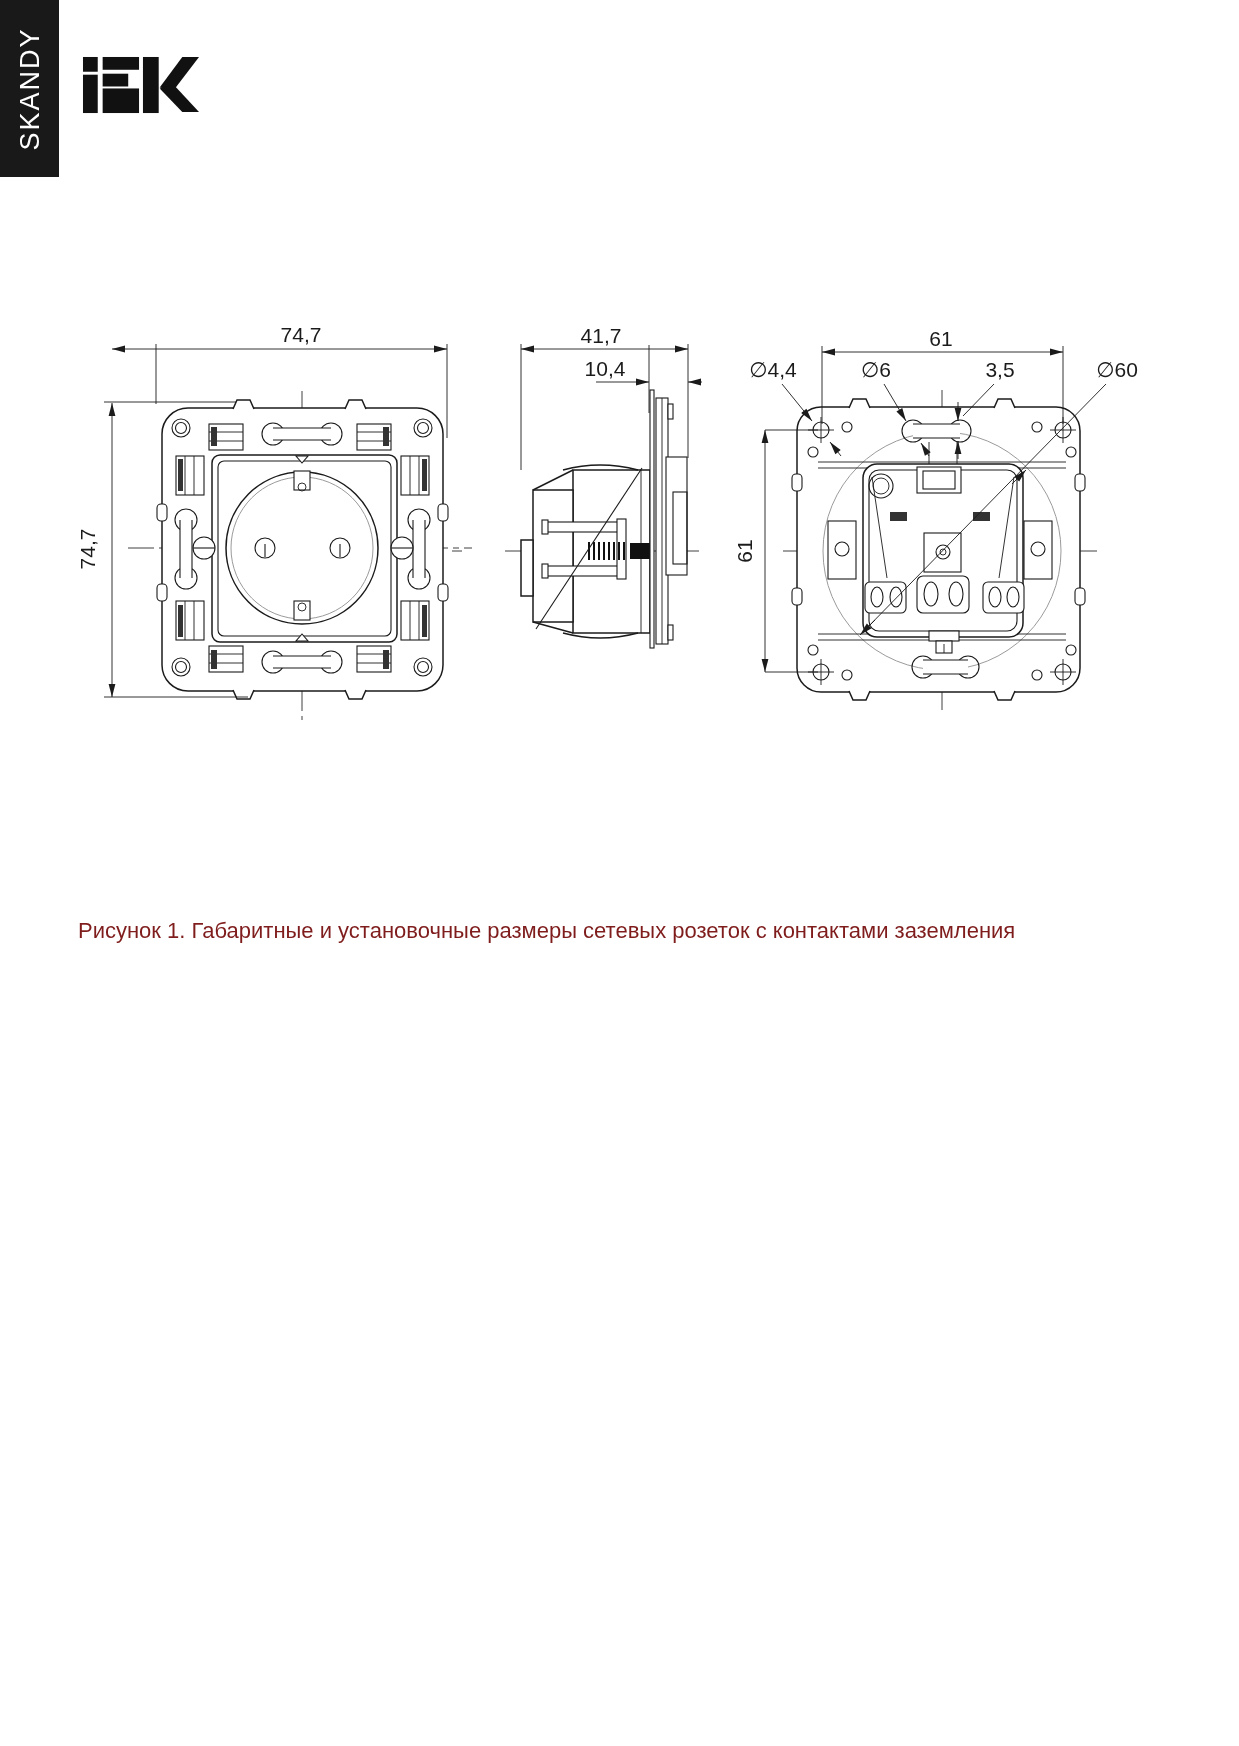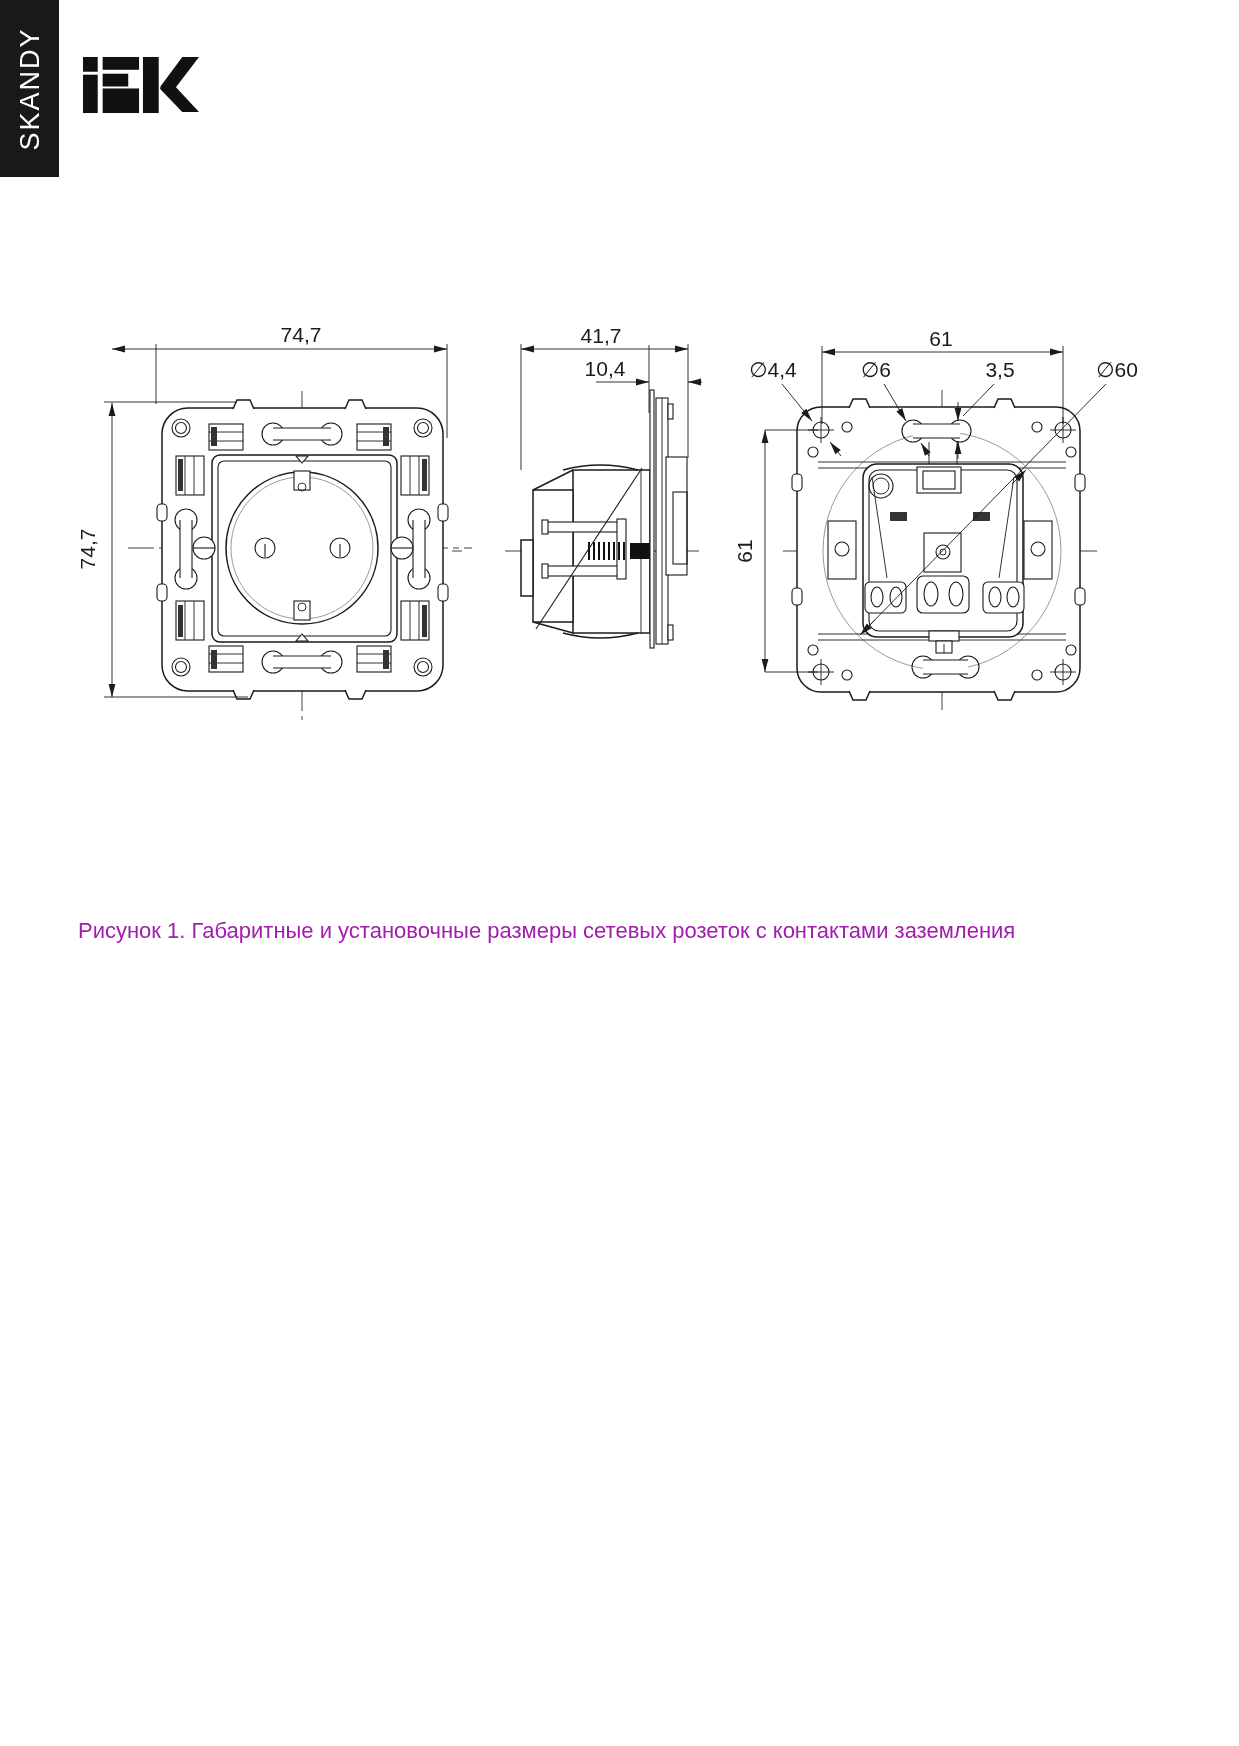--- a/index.html
+++ b/index.html
@@ -34,21 +34,21 @@
   .logo svg{display:block;width:100%;height:100%;}
   .drawing-svg{
     position:absolute;
     left:0;top:0;
     width:1239px;height:1746px;
   }
   .caption{
     position:absolute;
     left:78px;top:918px;
     font-size:22px;
-    color:#a21caf;
+    color:#7f1d1d;
     white-space:nowrap;
   }
   
   .o  {fill:none;stroke:#1b1b1b;stroke-width:1.5;}
   .ow {fill:#ffffff;stroke:#1b1b1b;stroke-width:1.5;}
   .d  {fill:none;stroke:#1b1b1b;stroke-width:1.1;}
   .dw {fill:#ffffff;stroke:#1b1b1b;stroke-width:1.1;}
   .t  {fill:none;stroke:#1b1b1b;stroke-width:0.9;}
   .cl {fill:none;stroke:#2a2a2a;stroke-width:0.9;stroke-dasharray:26 5 6 5;}
   .gy {fill:none;stroke:#9b9b9b;stroke-width:1;}

